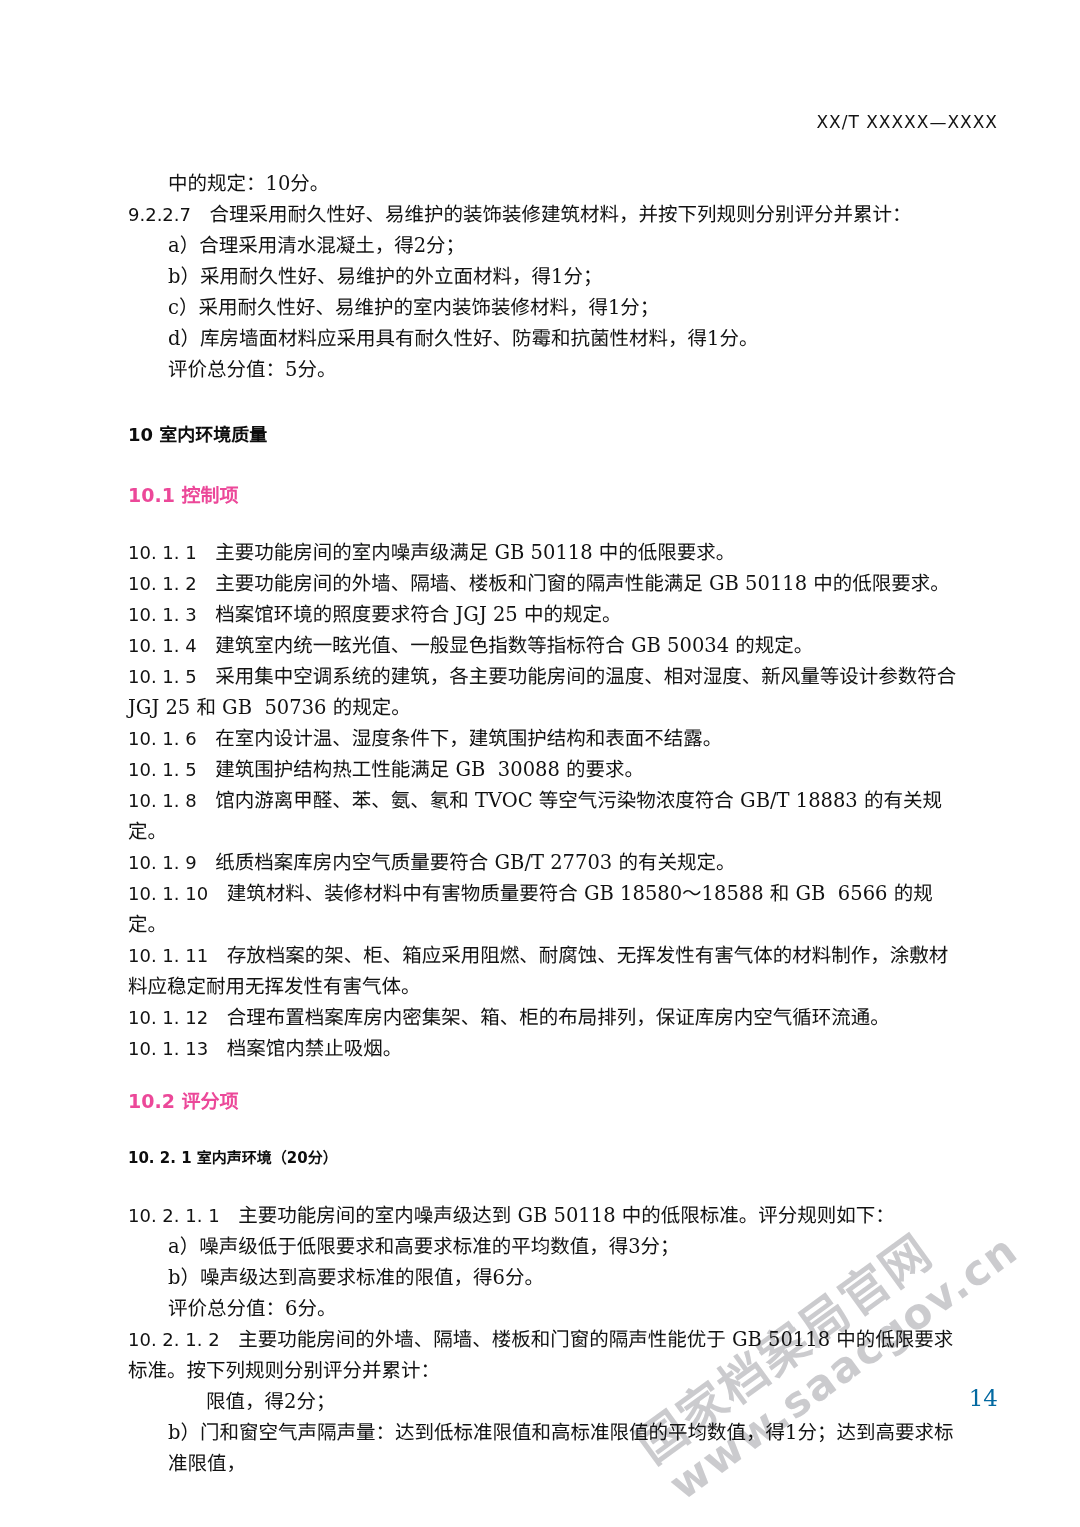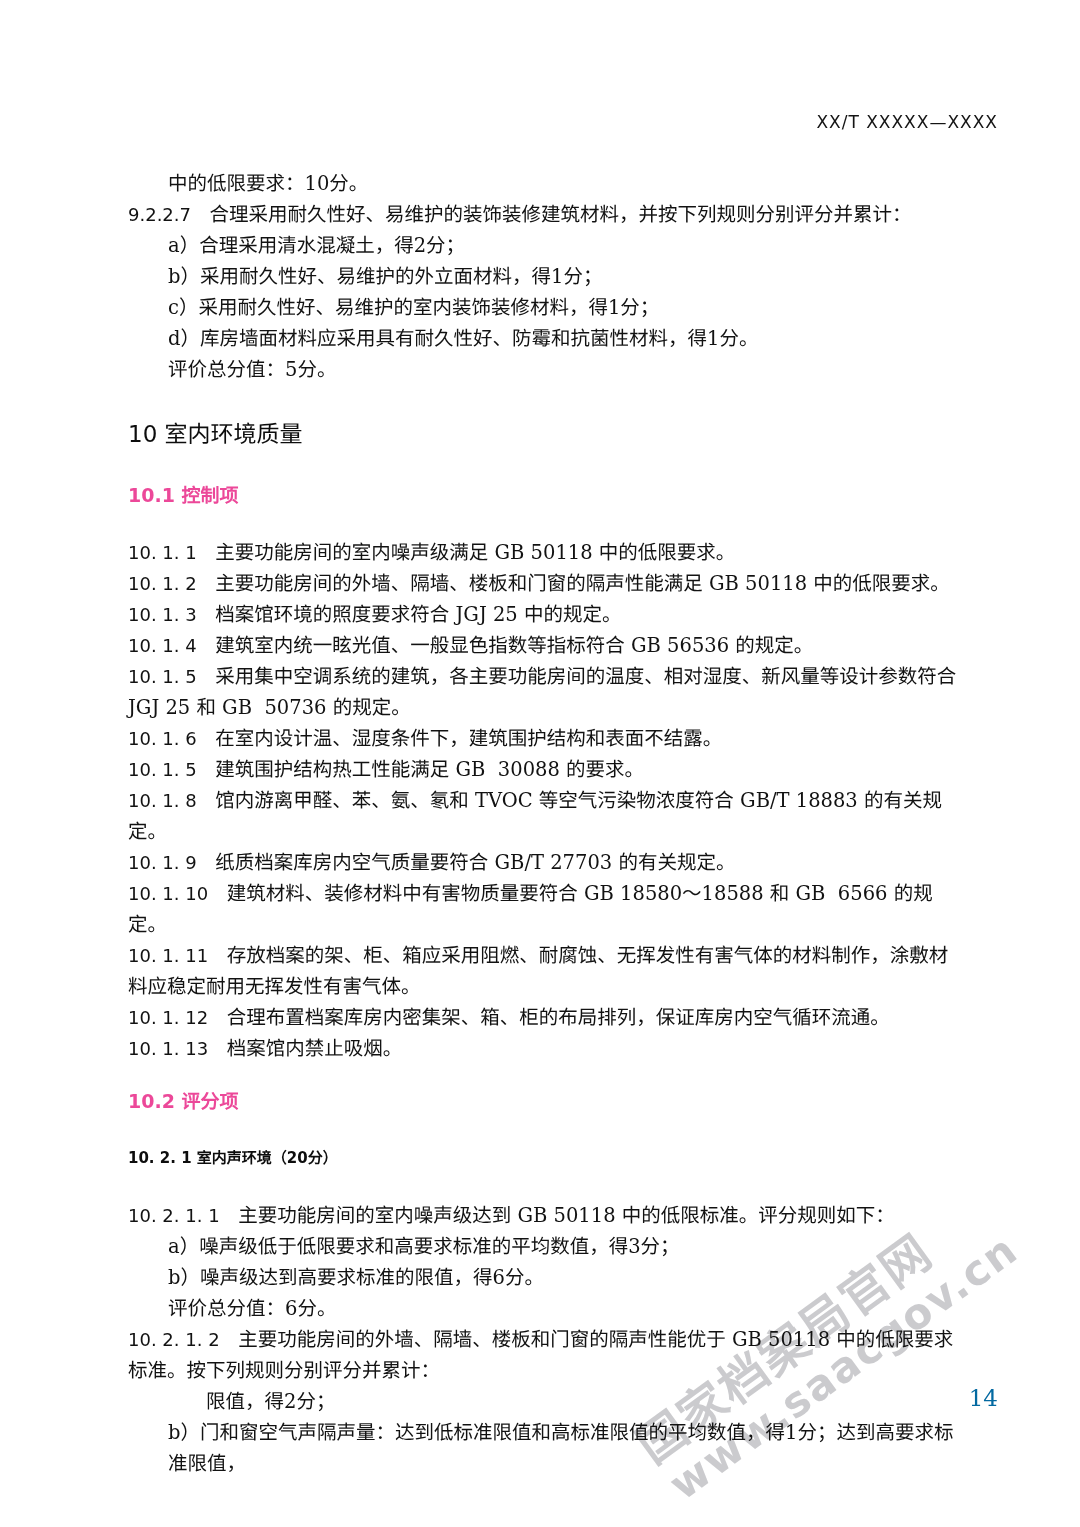--- a/index.html
+++ b/index.html
@@ -88,22 +88,22 @@
   
   .clause { text-indent: 0; }
   
   .indent1 { padding-left: 40px; }
   
   .indent2 { padding-left: 78px; }
 
   
   .h1 {
     font-family: "DejaVu Sans", "Liberation Sans", sans-serif;
-    font-weight: 400;
-    font-size: 23px;
+    font-weight: 700;
+    font-size: 18px;
     color: #0d0d0d;
     line-height: 31px;
     margin: 0;
   }
   .h2 {
     font-family: "DejaVu Sans", "Liberation Sans", sans-serif;
     font-weight: 700;
     font-size: 19px;
     color: #ec4899;
     line-height: 31px;
@@ -144,21 +144,21 @@
 
   <div class="watermark">
     <div class="wm-line wm-cn">国家档案局官网</div>
     <div class="wm-line wm-url">www.saacgov.cn</div>
   </div>
 
   <div class="runhead">XX/T  XXXXX—XXXX</div>
 
   <div class="content">
 
-    <p class="ln indent1">中的低限要求：10分。</p>
+    <p class="ln indent1">中的规定：10分。</p>
 
     <p class="ln clause"><span class="num">9.2.2.7</span>&nbsp;&nbsp;&nbsp;<span>合理采用耐久性好、易维护的装饰装修建筑材料，并按下列规则分别评分并累计：</span></p>
 
     <p class="ln indent1">a）合理采用清水混凝土，得2分；</p>
     <p class="ln indent1">b）采用耐久性好、易维护的外立面材料，得1分；</p>
     <p class="ln indent1">c）采用耐久性好、易维护的室内装饰装修材料，得1分；</p>
     <p class="ln indent1">d）库房墙面材料应采用具有耐久性好、防霉和抗菌性材料，得1分。</p>
     <p class="ln indent1">评价总分值：5分。</p>
 
     <div class="sp-34"></div>
@@ -168,21 +168,21 @@
     <p class="h2">10.1    控制项</p>
 
     <div class="sp-26"></div>
 
     <p class="ln clause"><span class="num">10. 1. 1</span>&nbsp;&nbsp;&nbsp;<span>主要功能房间的室内噪声级满足 GB 50118 中的低限要求。</span></p>
 
     <p class="ln clause"><span class="num">10. 1. 2</span>&nbsp;&nbsp;&nbsp;<span>主要功能房间的外墙、隔墙、楼板和门窗的隔声性能满足 GB 50118 中的低限要求。</span></p>
 
     <p class="ln clause"><span class="num">10. 1. 3</span>&nbsp;&nbsp;&nbsp;<span>档案馆环境的照度要求符合 JGJ 25 中的规定。</span></p>
 
-    <p class="ln clause"><span class="num">10. 1. 4</span>&nbsp;&nbsp;&nbsp;<span>建筑室内统一眩光值、一般显色指数等指标符合 GB 56536 的规定。</span></p>
+    <p class="ln clause"><span class="num">10. 1. 4</span>&nbsp;&nbsp;&nbsp;<span>建筑室内统一眩光值、一般显色指数等指标符合 GB 50034 的规定。</span></p>
 
     <p class="ln clause"><span class="num">10. 1. 5</span>&nbsp;&nbsp;&nbsp;<span>采用集中空调系统的建筑，各主要功能房间的温度、相对湿度、新风量等设计参数符合 JGJ 25 和 GB  50736 的规定。</span></p>
 
     <p class="ln clause"><span class="num">10. 1. 6</span>&nbsp;&nbsp;&nbsp;<span>在室内设计温、湿度条件下，建筑围护结构和表面不结露。</span></p>
 
     <p class="ln clause"><span class="num">10. 1. 5</span>&nbsp;&nbsp;&nbsp;<span>建筑围护结构热工性能满足 GB  30088 的要求。</span></p>
 
     <p class="ln clause"><span class="num">10. 1. 8</span>&nbsp;&nbsp;&nbsp;<span>馆内游离甲醛、苯、氨、氡和 TVOC 等空气污染物浓度符合 GB/T 18883 的有关规定。</span></p>
 
     <p class="ln clause"><span class="num">10. 1. 9</span>&nbsp;&nbsp;&nbsp;<span>纸质档案库房内空气质量要符合 GB/T 27703 的有关规定。</span></p>

